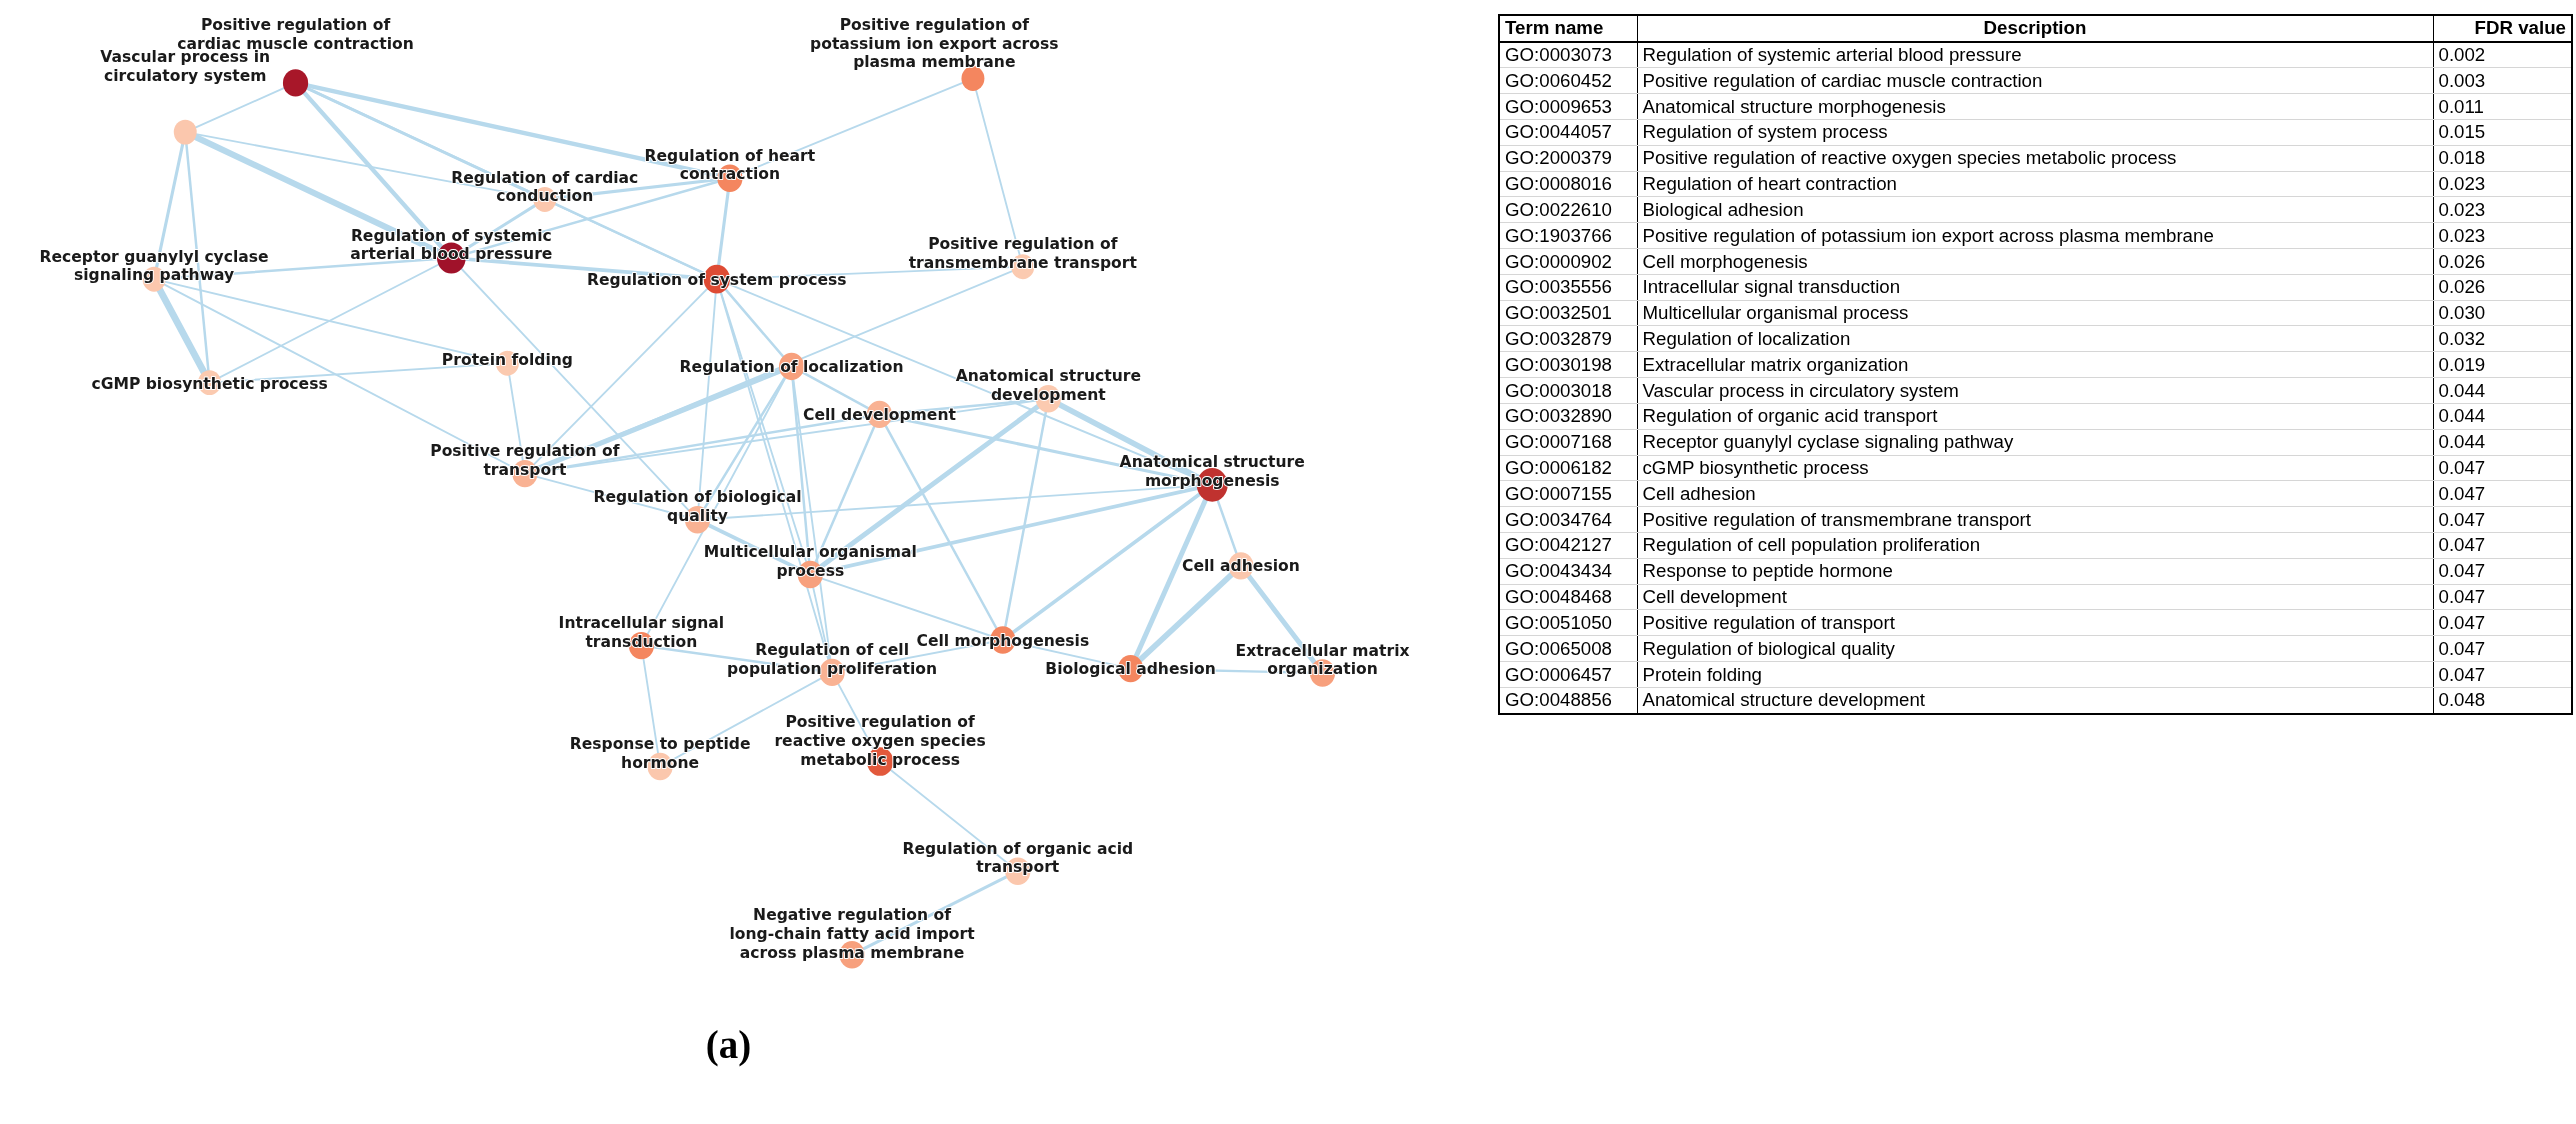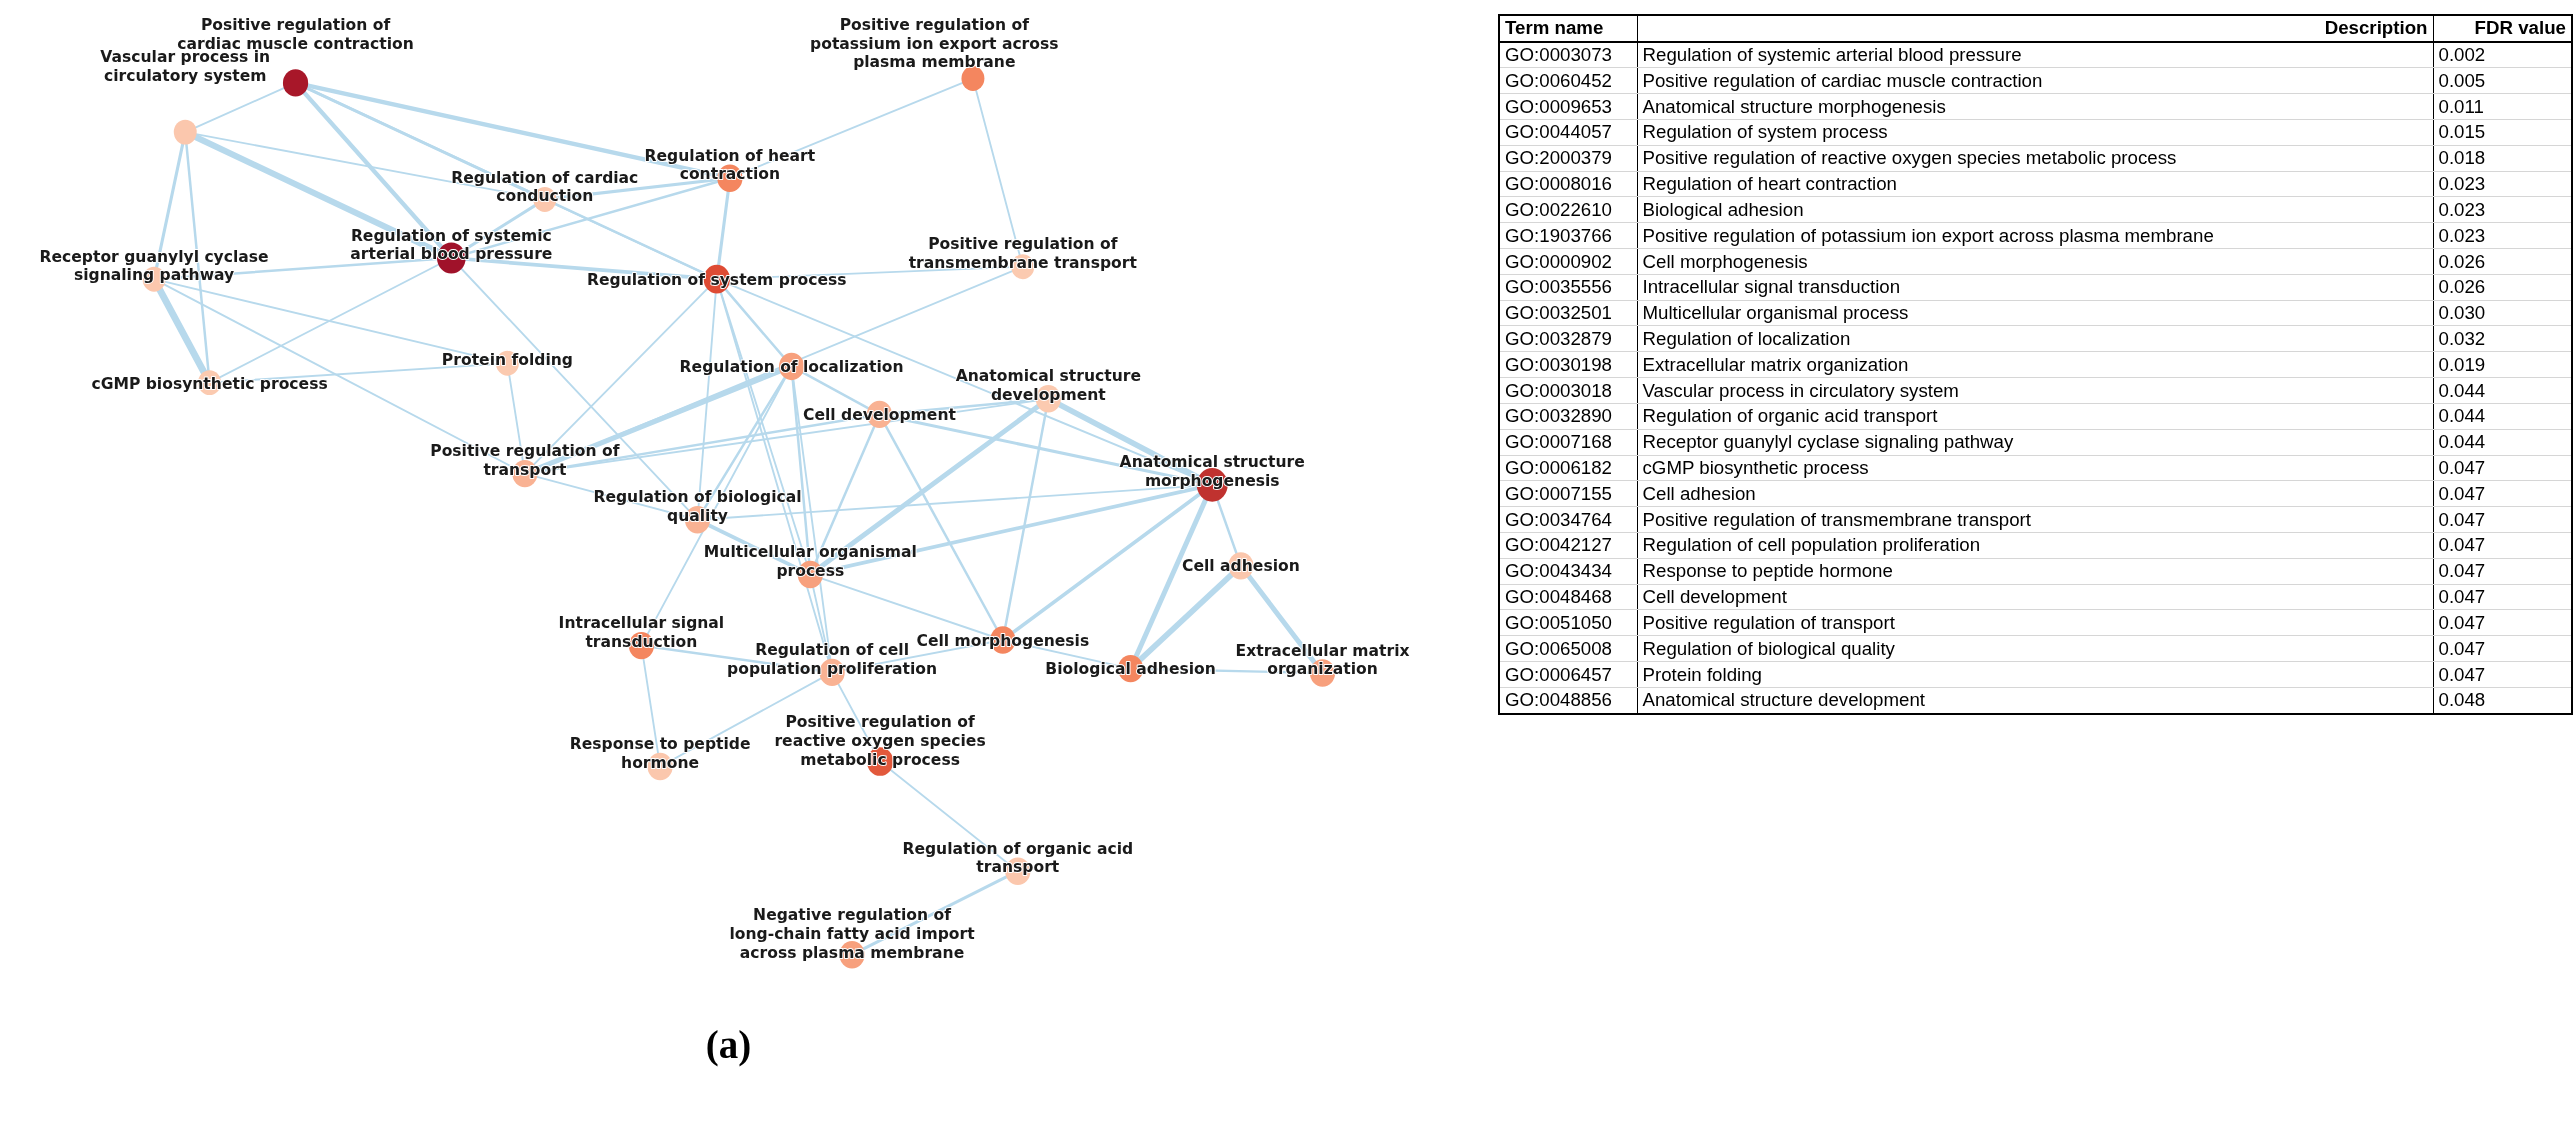--- a/index.html
+++ b/index.html
@@ -65,21 +65,21 @@
     vertical-align:middle;
     height:25.6px;
     box-sizing:border-box;
   }
   table#go-table th{
     font-weight:700;
     border-left:1.9px solid #000;
     border-right:1.9px solid #000;
   }
   table#go-table th.th-term{text-align:left;}
-  table#go-table th.th-desc{text-align:right;}
+  table#go-table th.th-desc{text-align:center;}
   table#go-table th.th-fdr{text-align:right;}
   table#go-table thead tr{
     border-top:2.5px solid #000;
     border-bottom:2.5px solid #000;
   }
   table#go-table tbody td{
     border-left:1.9px solid #000;
     border-right:1.9px solid #000;
     border-bottom:1.2px solid #d6d6d6;
     text-align:left;
@@ -250,21 +250,21 @@
         </thead>
         <tbody id="go-table-body">
             <tr>
               <td>GO:0003073</td>
               <td>Regulation of systemic arterial blood pressure</td>
               <td>0.002</td>
             </tr>
             <tr>
               <td>GO:0060452</td>
               <td>Positive regulation of cardiac muscle contraction</td>
-              <td>0.005</td>
+              <td>0.003</td>
             </tr>
             <tr>
               <td>GO:0009653</td>
               <td>Anatomical structure morphogenesis</td>
               <td>0.011</td>
             </tr>
             <tr>
               <td>GO:0044057</td>
               <td>Regulation of system process</td>
               <td>0.015</td>

